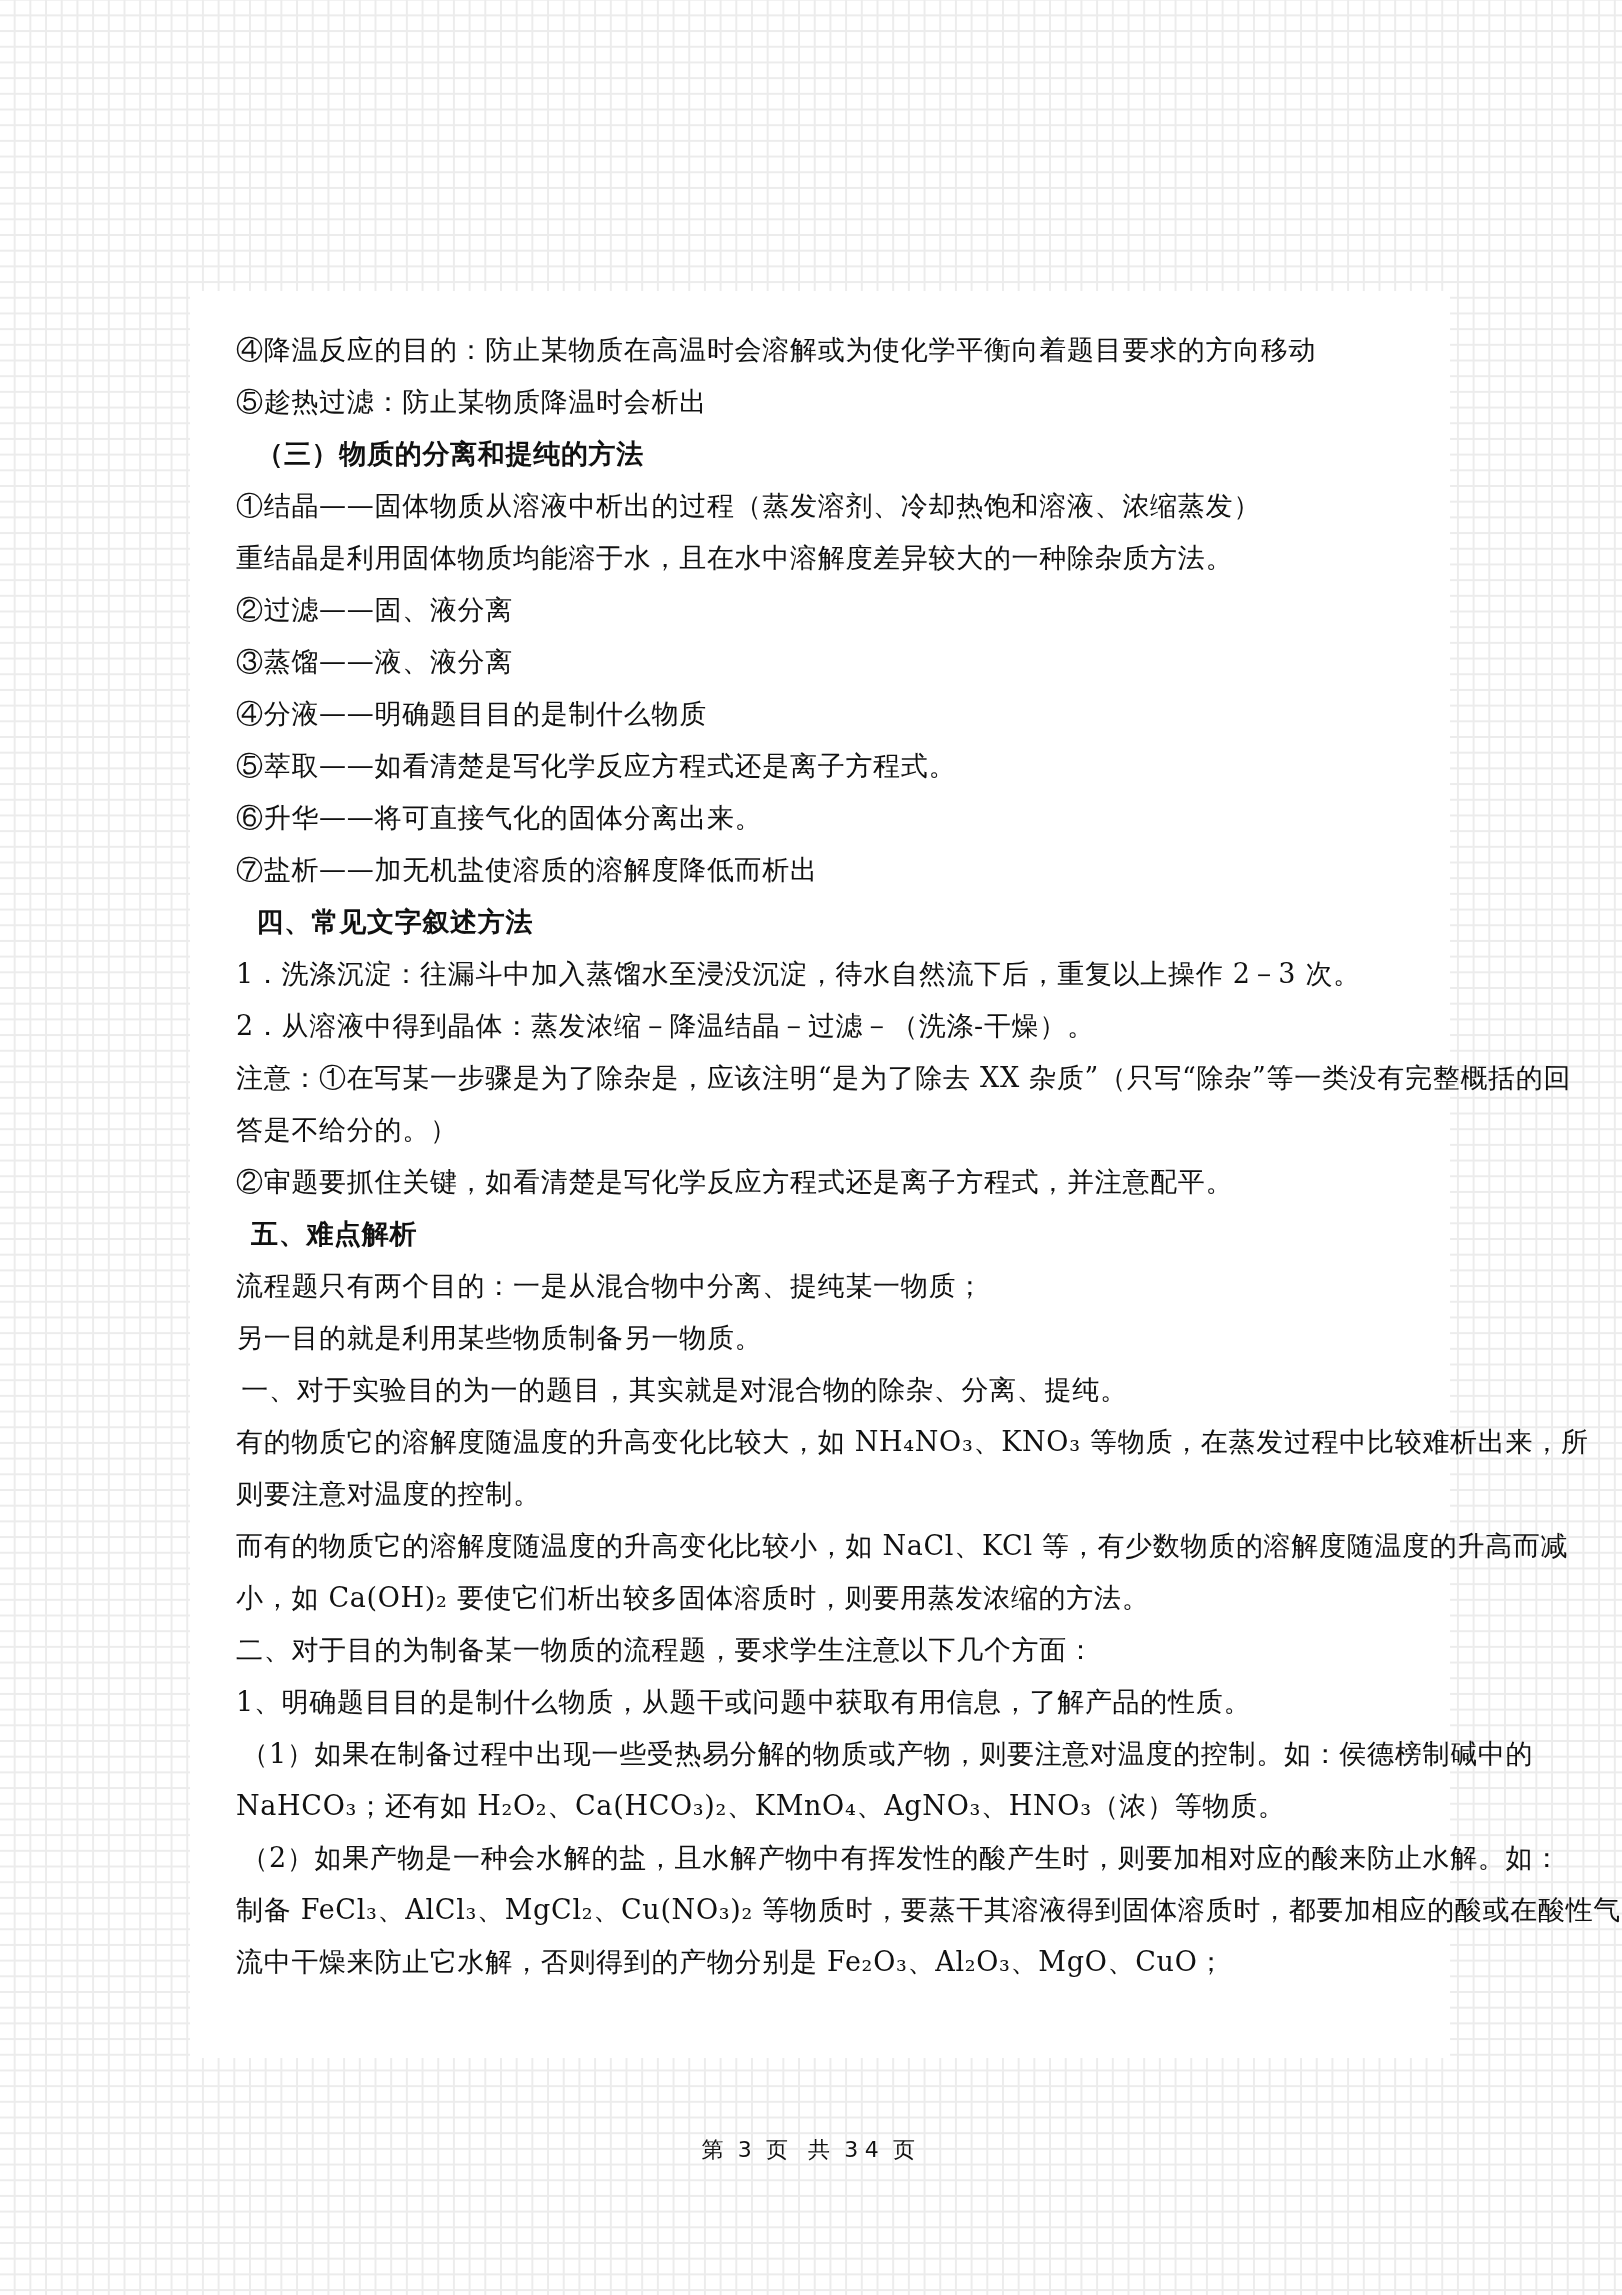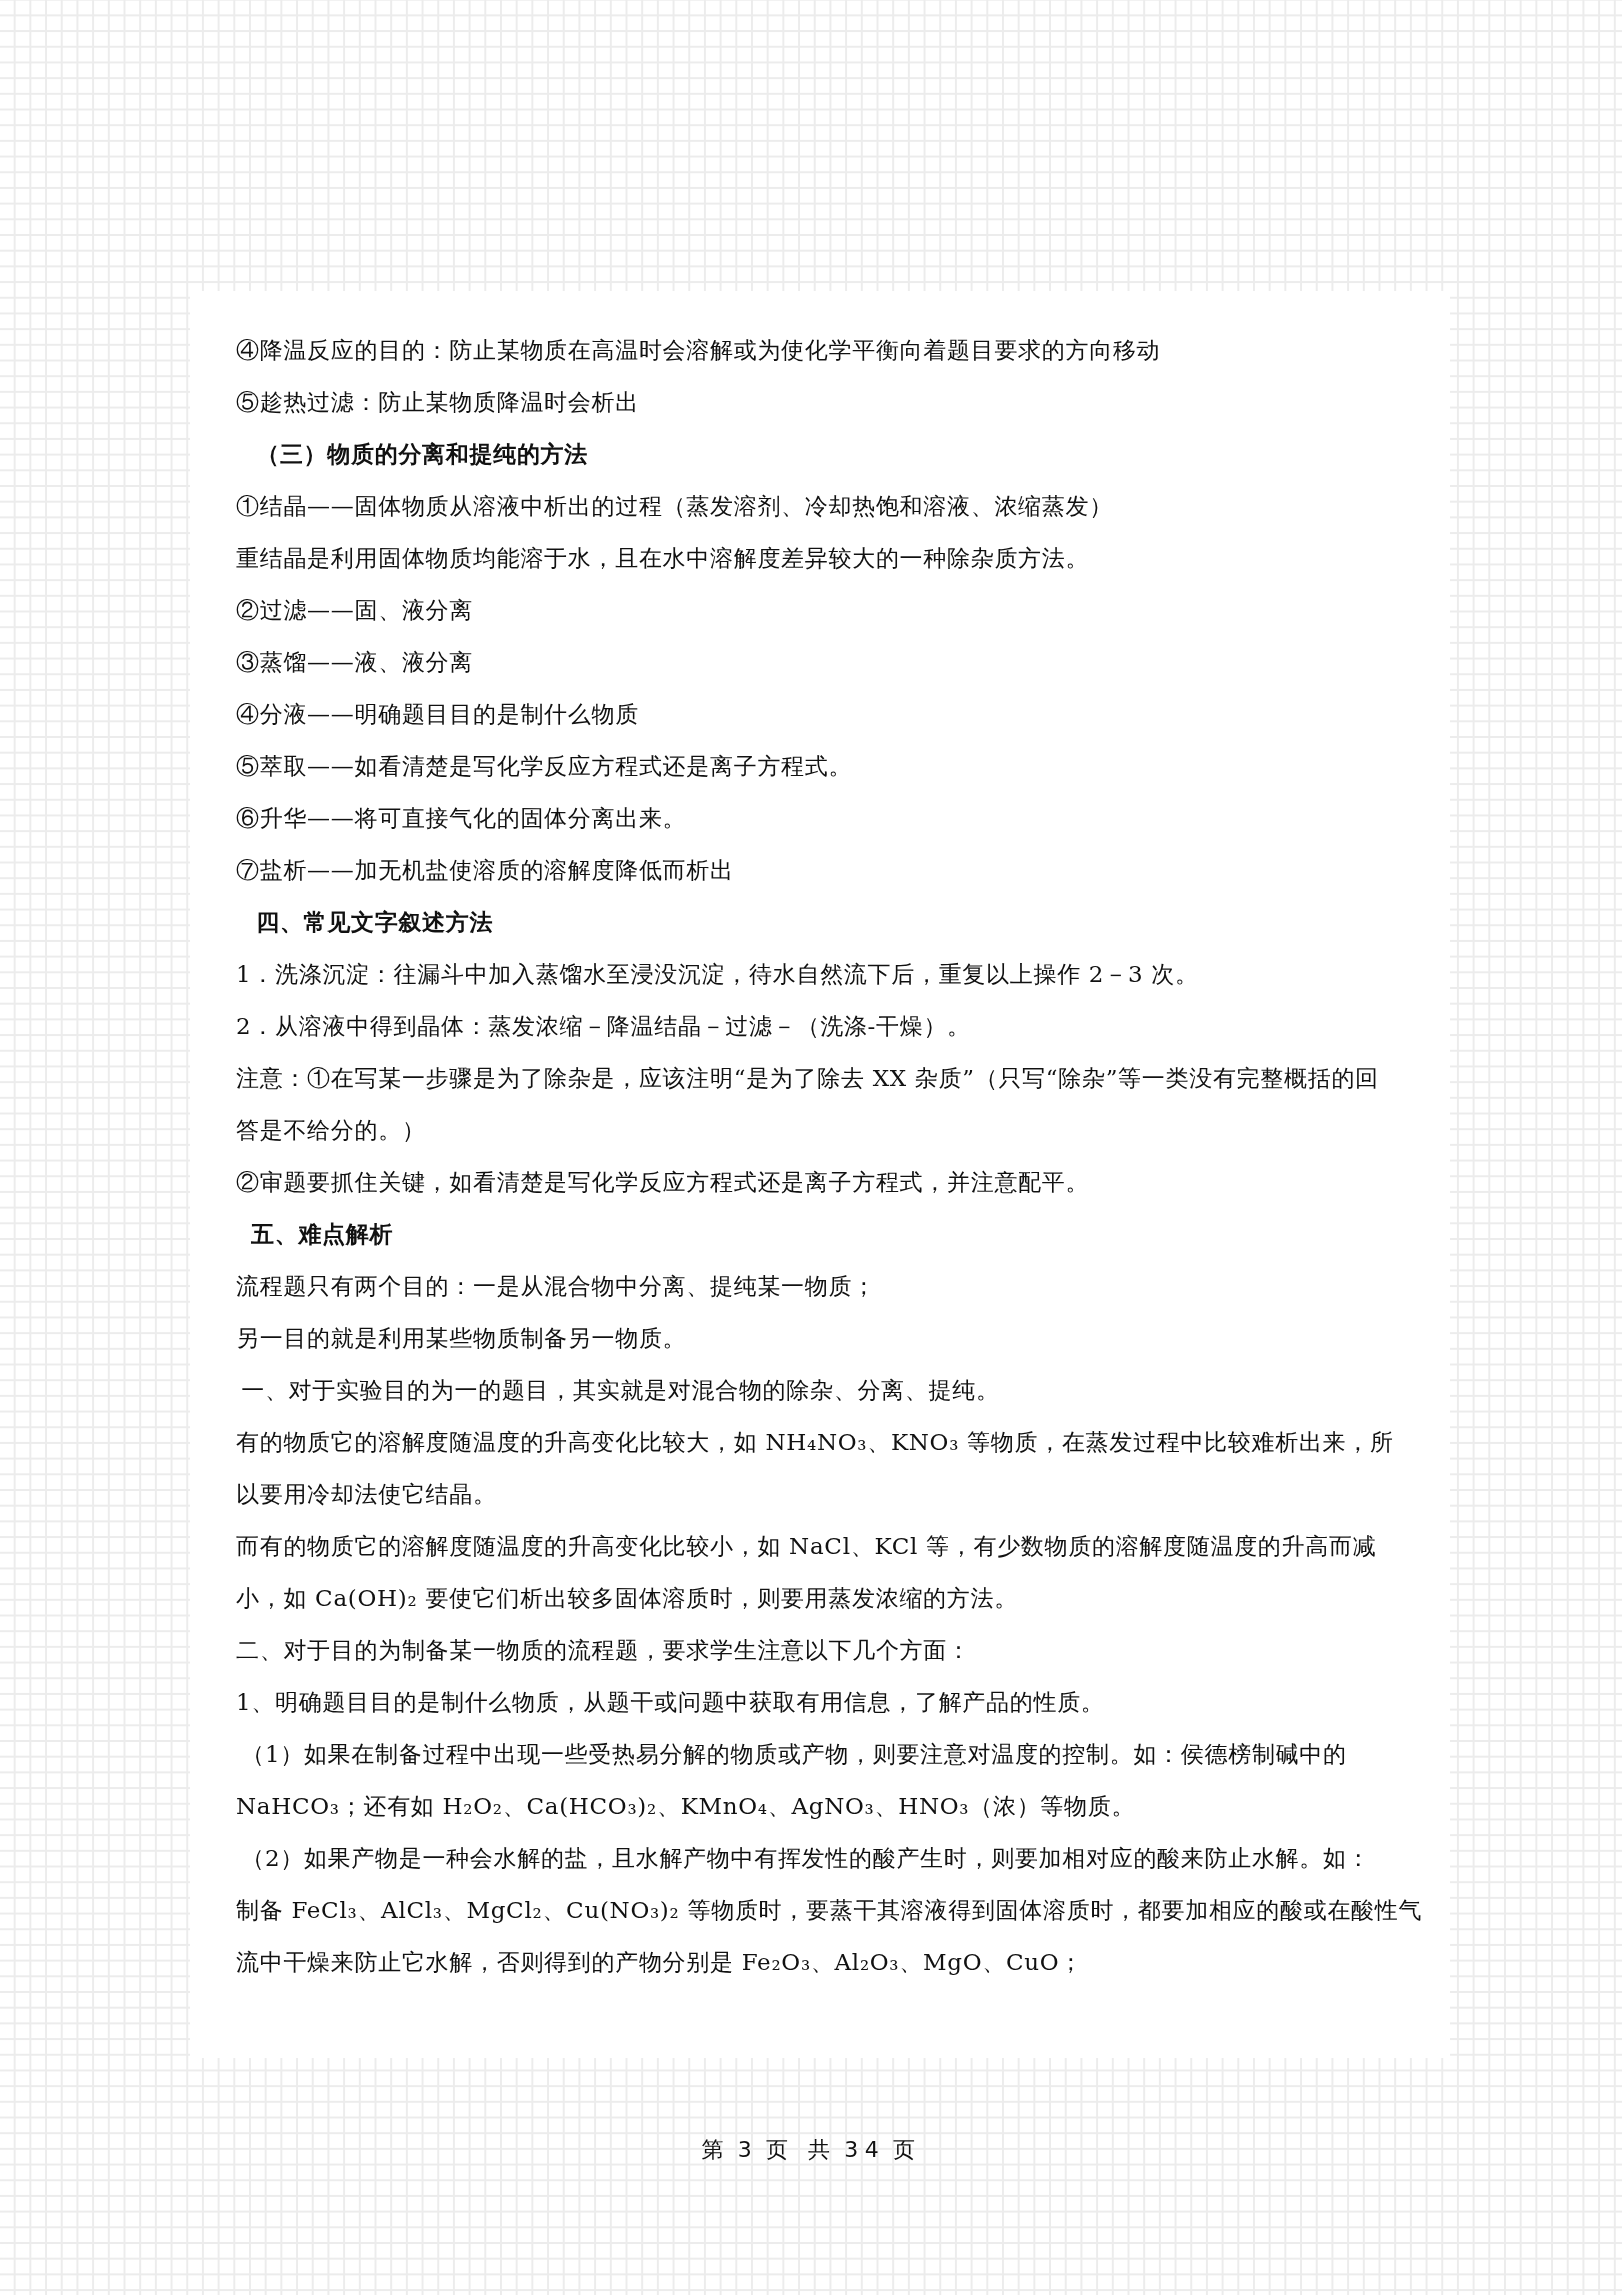--- a/index.html
+++ b/index.html
@@ -28,21 +28,21 @@
     height: 1767px;
     background: #ffffff;
   }
   .content {
     position: absolute;
     left: 46px;
     top: 33px;
     width: 1171px;
   }
   .line {
-    font-size: 23px;
+    font-size: 27px;
     line-height: 52px;
     height: 52px;
     white-space: nowrap;
     letter-spacing: 0.7px;
   }
   .line.bold {
     font-weight: bold;
     margin-left: 15px;
   }
   .line.indent-half {
@@ -81,21 +81,21 @@
     <div class="line">1．洗涤沉淀：往漏斗中加入蒸馏水至浸没沉淀，待水自然流下后，重复以上操作 2－3 次。</div>
     <div class="line">2．从溶液中得到晶体：蒸发浓缩－降温结晶－过滤－（洗涤-干燥）。</div>
     <div class="line">注意：①在写某一步骤是为了除杂是，应该注明“是为了除去 XX 杂质”（只写“除杂”等一类没有完整概括的回</div>
     <div class="line">答是不给分的。）</div>
     <div class="line">②审题要抓住关键，如看清楚是写化学反应方程式还是离子方程式，并注意配平。</div>
     <div class="line bold">五、难点解析</div>
     <div class="line">流程题只有两个目的：一是从混合物中分离、提纯某一物质；</div>
     <div class="line">另一目的就是利用某些物质制备另一物质。</div>
     <div class="line indent-half">一、对于实验目的为一的题目，其实就是对混合物的除杂、分离、提纯。</div>
     <div class="line">有的物质它的溶解度随温度的升高变化比较大，如 NH₄NO₃、KNO₃ 等物质，在蒸发过程中比较难析出来，所</div>
-    <div class="line">以要用冷却法使它结晶。</div>
+    <div class="line">则要注意对温度的控制。</div>
     <div class="line">而有的物质它的溶解度随温度的升高变化比较小，如 NaCl、KCl 等，有少数物质的溶解度随温度的升高而减</div>
     <div class="line">小，如 Ca(OH)₂ 要使它们析出较多固体溶质时，则要用蒸发浓缩的方法。</div>
     <div class="line">二、对于目的为制备某一物质的流程题，要求学生注意以下几个方面：</div>
     <div class="line">1、明确题目目的是制什么物质，从题干或问题中获取有用信息，了解产品的性质。</div>
     <div class="line indent-half">（1）如果在制备过程中出现一些受热易分解的物质或产物，则要注意对温度的控制。如：侯德榜制碱中的</div>
     <div class="line">NaHCO₃；还有如 H₂O₂、Ca(HCO₃)₂、KMnO₄、AgNO₃、HNO₃（浓）等物质。</div>
     <div class="line indent-half">（2）如果产物是一种会水解的盐，且水解产物中有挥发性的酸产生时，则要加相对应的酸来防止水解。如：</div>
     <div class="line">制备 FeCl₃、AlCl₃、MgCl₂、Cu(NO₃)₂ 等物质时，要蒸干其溶液得到固体溶质时，都要加相应的酸或在酸性气</div>
     <div class="line">流中干燥来防止它水解，否则得到的产物分别是 Fe₂O₃、Al₂O₃、MgO、CuO；</div>
   </div>

